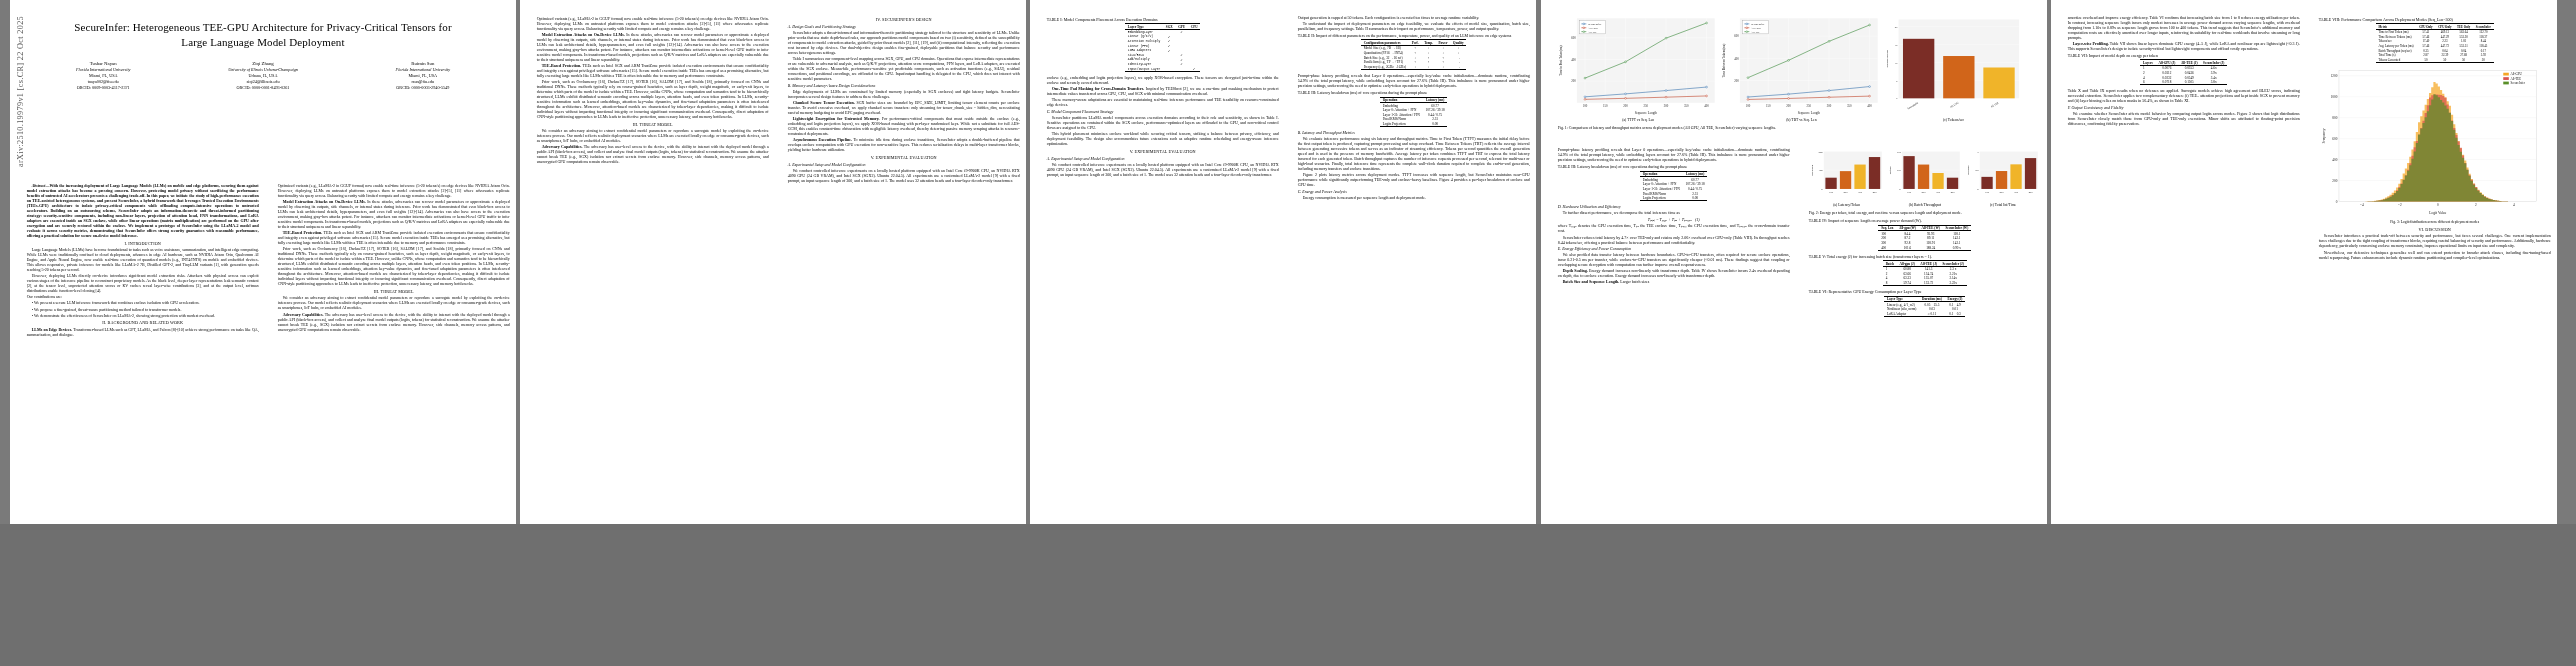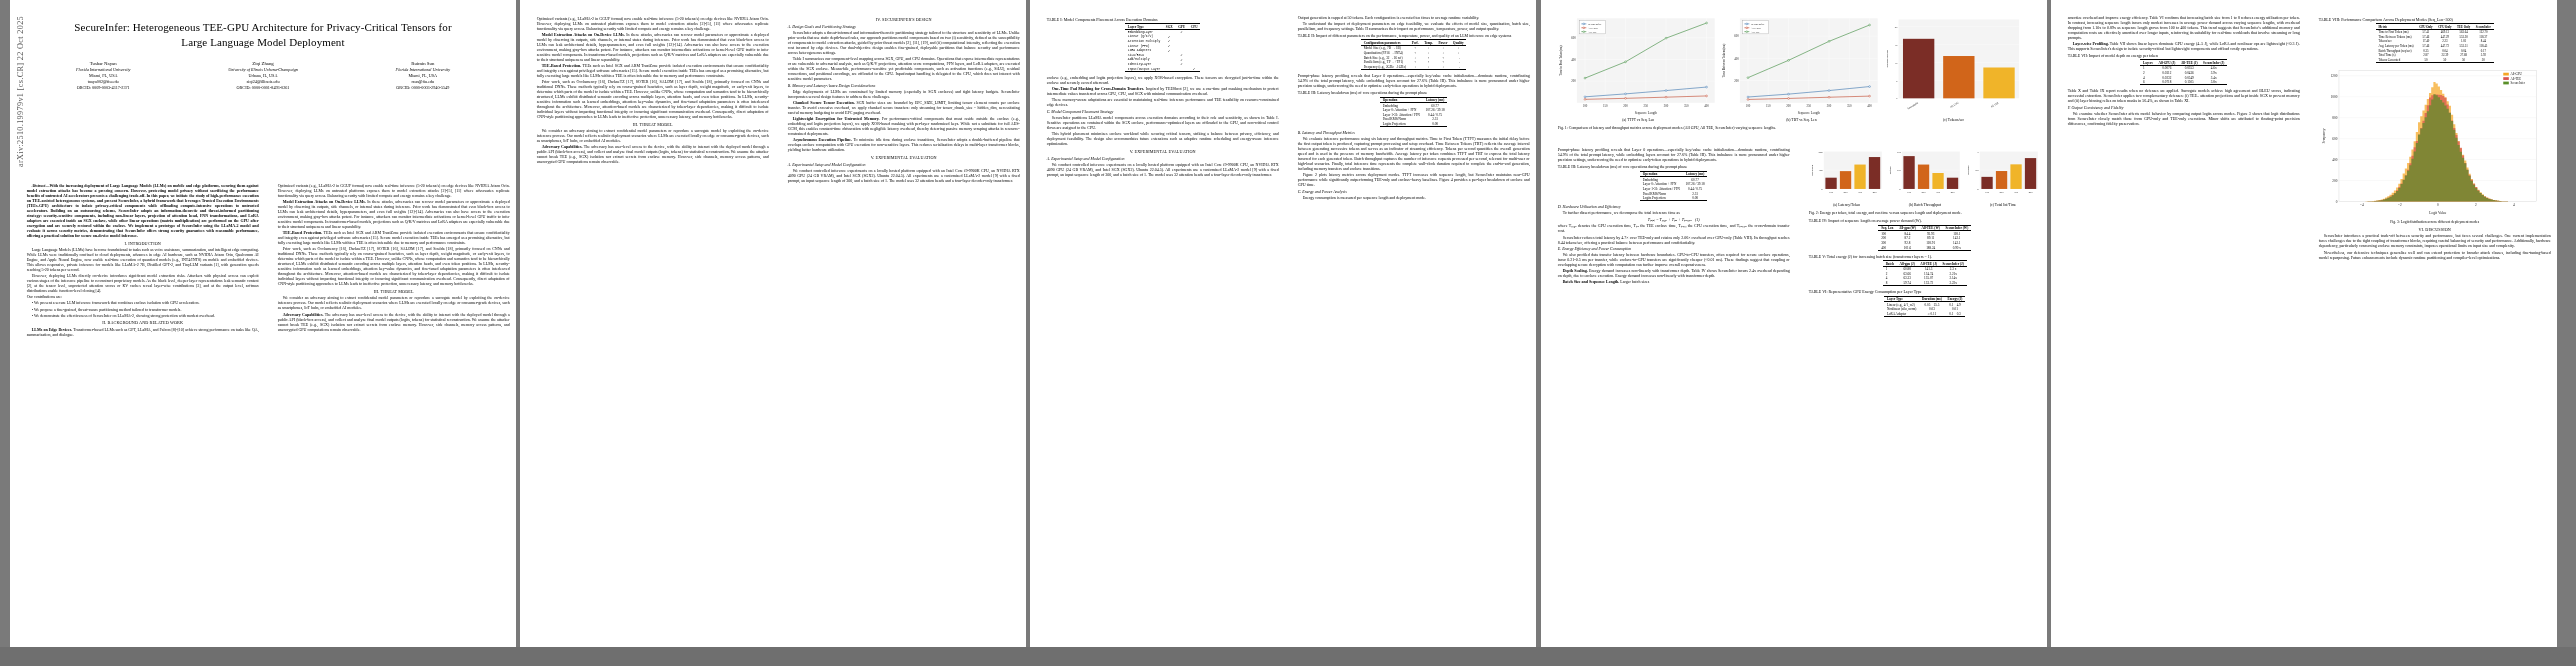--- a/index.html
+++ b/index.html
@@ -1,17 +1,17 @@
 <!DOCTYPE html>
 <html style="font-size:9px"><head>
 <meta charset="utf-8">
 <style>
   html,body{margin:0;padding:0;background:#6f6f6f;}
   body{font-family:"Liberation Serif",serif;}
-  .sheet{width:2576px;height:647px;background:#7a7a7a;position:relative;overflow:hidden;}
+  .sheet{width:2576px;height:524px;background:#7a7a7a;position:relative;overflow:hidden;}
   .page{position:absolute;top:0;height:667px;background:#fff;overflow:hidden;}
   .p1{left:10px;width:506px;}
   .p2{left:520px;width:506px;}
   .p3{left:1030px;width:506px;}
   .p4{left:1541px;width:506px;}
   .p5{left:2051px;width:506px;}
   .cols{position:absolute;left:16.7px;right:16.7px;top:0;bottom:0;}
   .col{position:absolute;top:0;width:232px;}
   .colL{left:0;}
   .colR{left:251px;}

